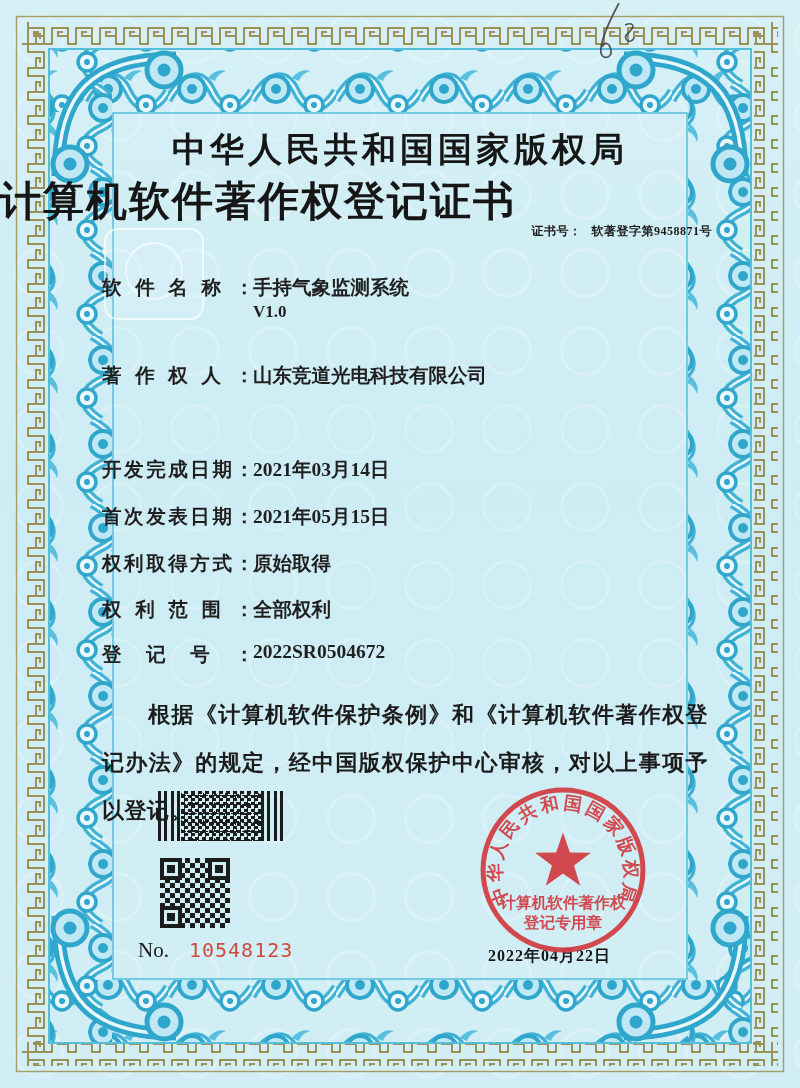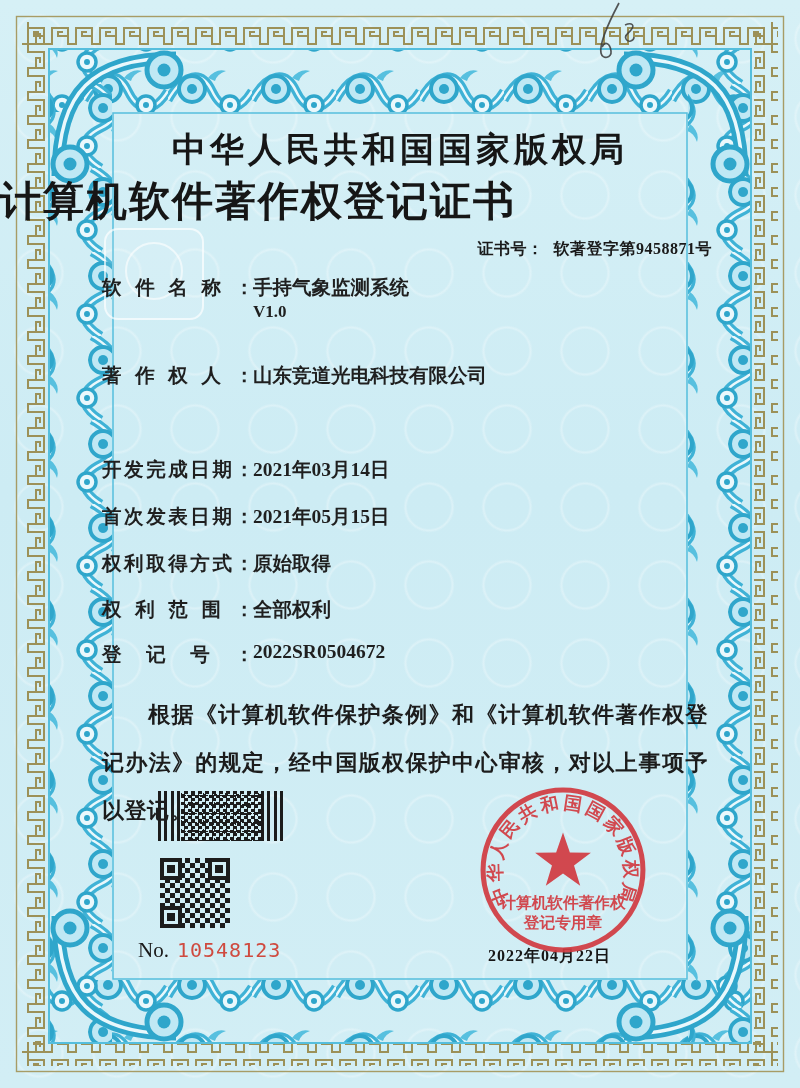--- a/index.html
+++ b/index.html
@@ -31,21 +31,21 @@
   .content{position:absolute;left:0;top:0;width:800px;height:1088px;z-index:3;}
   .title1{
     position:absolute;left:0;top:127px;width:800px;text-align:center;
     font-size:34px;font-weight:700;letter-spacing:4px;color:#161616;
   }
   .title2{
     position:absolute;left:0;top:174px;width:800px;text-align:left;
     font-size:41px;font-weight:700;letter-spacing:2px;color:#161616;
   }
   .certno{
-    position:absolute;top:239px;right:88px;font-size:16px;font-weight:700;color:#1a1a1a;
+    position:absolute;top:223px;right:88px;font-size:12px;font-weight:700;color:#1a1a1a;
     letter-spacing:.5px;
   }
   .certno .lbl{margin-right:10px;}
   .field{position:absolute;left:102px;font-size:19.5px;font-weight:700;white-space:nowrap;}
   .field .flabel{
     display:inline-block;width:152px;text-align:justify;text-align-last:justify;
     vertical-align:top;
   }
   .field .fvalue{position:absolute;left:151px;top:0;white-space:nowrap;}
   .fvalue2{position:absolute;left:253px;font-size:17px;font-weight:700;}
@@ -74,21 +74,21 @@
     background-size:10px 10px;
   }
   .qr .finder{position:absolute;width:14px;height:14px;border:4px solid #1c1c1c;background:#d2eef5;}
   .qr .f-tl{left:0;top:0;}
   .qr .f-tr{right:0;top:0;}
   .qr .f-bl{left:0;bottom:0;}
   .qr .finder::after{content:"";position:absolute;left:3px;top:3px;width:8px;height:8px;background:#1c1c1c;}
   .no-line{position:absolute;left:138px;top:938px;font-size:21px;color:#1a1a1a;}
   .no-line .no-num{
     color:#cf4a3f;font-family:"DejaVu Sans Mono","Liberation Mono",monospace;
-    font-size:20px;letter-spacing:1px;margin-left:8px;
+    font-size:20px;letter-spacing:1px;margin-left:20px;
   }
   .seal{position:absolute;left:477px;top:784px;z-index:4;opacity:.92;}
   .issue-date{
     position:absolute;left:488px;top:946px;font-size:16px;font-weight:700;
     letter-spacing:1px;color:#161616;z-index:3;
   }
   .pen-mark{position:absolute;left:586px;top:0;z-index:5;}
 </style>
 </head>
 <body>

